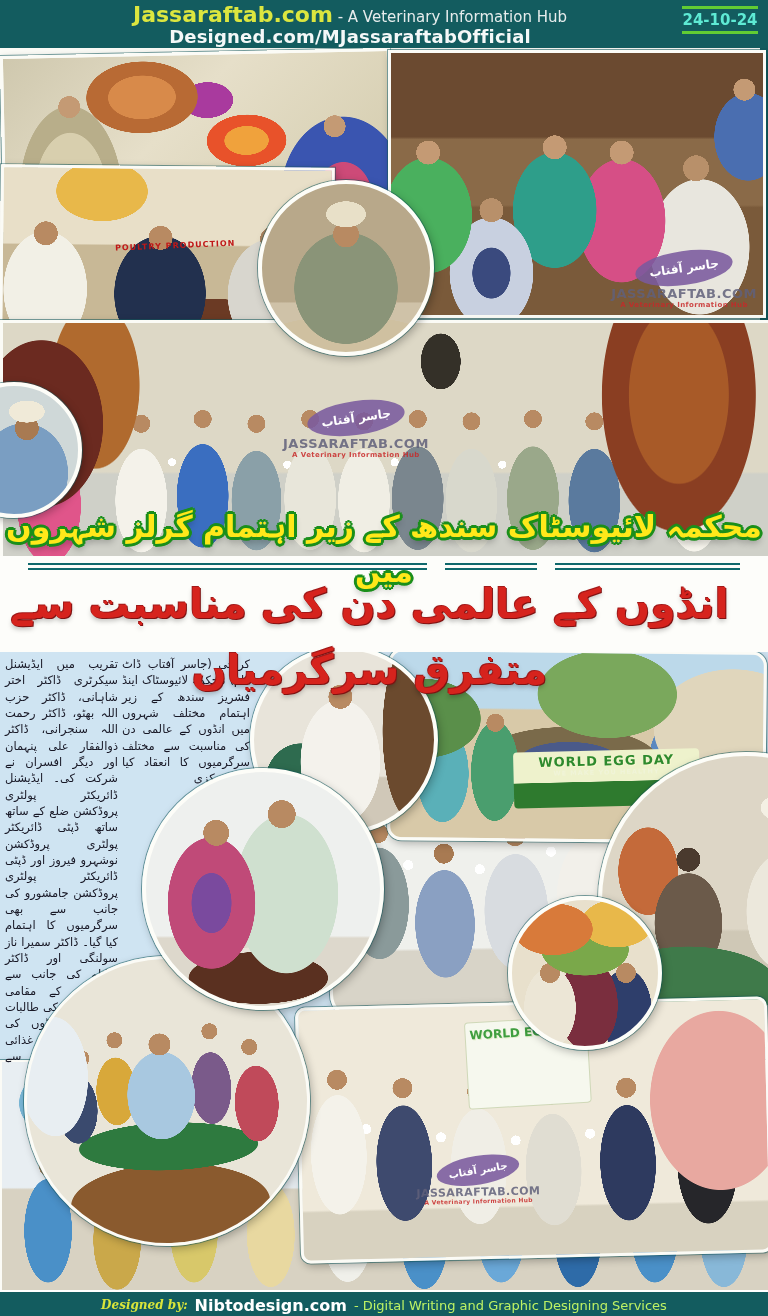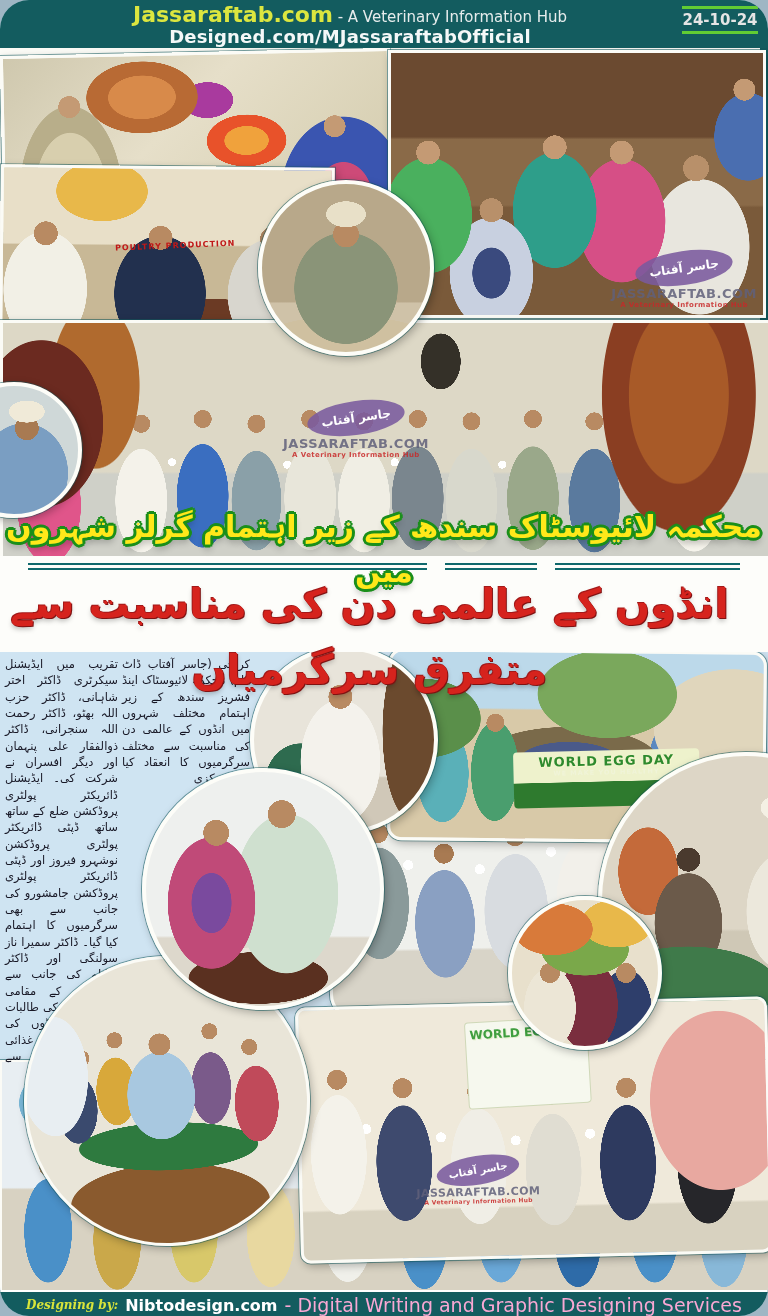--- a/index.html
+++ b/index.html
@@ -1,25 +1,25 @@
 <!DOCTYPE html>
 <html><head>
 <meta charset="utf-8">
 <style>
   html,body{margin:0;padding:0;background:#9fb6c4;}
   .page{position:relative;width:768px;height:1316px;margin:0 auto;overflow:hidden;
-        background:#cfe4f2;font-family:"DejaVu Sans",sans-serif;border-radius:29px;}
+        background:#cfe4f2;font-family:"DejaVu Sans",sans-serif;}
 
   
   .hdr{position:absolute;left:0;top:0;width:768px;height:48px;background:#135c5f;z-index:20;}
   .hdr-center{position:absolute;left:0;top:2px;width:700px;text-align:center;color:#eef4f4;line-height:1.15;}
   .site{color:#dce63f;font-size:22px;font-weight:bold;}
   .tagline{color:#e6ecec;font-size:15px;}
   .fb{font-size:18px;font-weight:bold;color:#f4f8f8;letter-spacing:.2px;}
-  .datebox{position:absolute;right:10px;top:6px;width:76px;text-align:center;color:#e5e5e5;
+  .datebox{position:absolute;right:10px;top:6px;width:76px;text-align:center;color:#5eead4;
            font-size:15px;font-weight:bold;border-top:3px solid #62cc33;border-bottom:3px solid #62cc33;
            padding:2px 0;}
 
   
   .white-area{position:absolute;left:0;top:48px;width:768px;height:510px;background:#fbfbf6;}
   .ph{position:absolute;border:3px solid #fbfbf6;overflow:hidden;background:#c8c4b4;
       box-shadow:0 0 0 1px rgba(18,90,93,.55),2px 3px 8px rgba(0,0,0,.28);}
   .circ{border-radius:50%;border:4px solid #fdfdf8;}
 
   
@@ -302,21 +302,21 @@
       radial-gradient(circle 4px at 70% 30%,#fff 0 99%,transparent 100%),
       radial-gradient(circle 4px at 90% 28%,#fff 0 99%,transparent 100%),
       linear-gradient(180deg,#e8eef2 0 55%,#d8d2c2 56% 100%);}
 
   
   .ftr{position:absolute;left:0;top:1290px;width:768px;height:26px;background:#135c5f;z-index:20;
        display:flex;align-items:center;justify-content:center;gap:7px;border-top:2px solid #fff;}
   .ftr .script{font-family:"DejaVu Serif",serif;font-style:italic;font-weight:bold;
        color:#d9e53a;font-size:12px;}
   .ftr .fsite{color:#ffffff;font-weight:bold;font-size:16px;}
-  .ftr .fserv{color:#f9a8d4;font-size:19px;}
+  .ftr .fserv{color:#bef264;font-size:13px;}
 </style>
 </head>
 <body>
 
 <div class="page">
 
   <div class="hdr">
     <div class="hdr-center">
       <div><span class="site">Jassaraftab.com</span><span class="tagline"> - A Veterinary Information Hub</span></div>
       <div class="fb">Designed.com/MJassaraftabOfficial</div>
@@ -395,18 +395,18 @@
     <div class="wm" style="left:22%;top:58%;transform:scale(.85);">
       <div class="wm-oval"><span>جاسر آفتاب</span></div>
       <div class="wm-domain">JASSARAFTAB.COM</div>
       <div class="wm-hub">A Veterinary Information Hub</div>
     </div>
   </div>
 
   <div class="ph ph-school"></div>
 
   <div class="ftr">
-    <span class="script">Designing by:</span>
+    <span class="script">Designed by:</span>
     <span class="fsite">Nibtodesign.com</span>
     <span class="fserv">- Digital Writing and Graphic Designing Services</span>
   </div>
 
 </div>
 
 </body></html>

